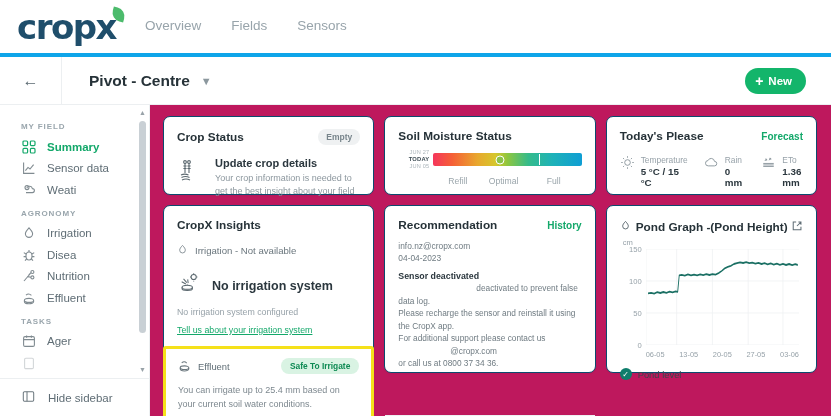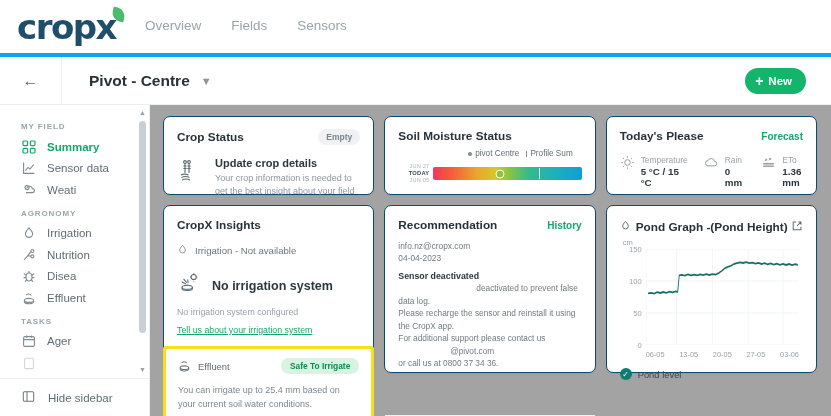--- a/index.html
+++ b/index.html
@@ -56,21 +56,21 @@
   .new-btn {
     margin-left: auto; margin-right: 25px;
     background: #13b56b; color: #fff;
     border-radius: 16px; height: 26px; padding: 0 14px 0 10px;
     display: flex; align-items: center; gap: 5px;
     font-size: 11.5px; font-weight: bold; cursor: pointer; border: none;
   }
   .plus { font-size: 14px; line-height: 1; }
 
   
-  .body { display: flex; height: 311px; background: #a3a3a3; }
+  .body { display: flex; height: 311px; background: #be185d; }
 
   
   .sidebar {
     width: 150px; background: #fff; position: relative;
     border-right: 1px solid #eceff1;
     display: flex; flex-direction: column;
   }
   .side-scroll {
     flex: 1; overflow: hidden; position: relative; padding-top: 9px;
   }
@@ -306,36 +306,36 @@
           <span class="ico">
             <svg width="14" height="14" viewBox="0 0 14 14" fill="none" stroke="#6b777e" stroke-width="1.1">
                 <path d="M7 1.8c2.4 2.6 3.6 4.3 3.6 6a3.6 3.6 0 1 1-7.2 0c0-1.7 1.2-3.4 3.6-6z"></path>
               </svg>
           </span>
           <span>Irrigation</span>
         </div>
         <div class="side-item">
           <span class="ico">
             <svg width="14" height="14" viewBox="0 0 14 14" fill="none" stroke="#6b777e" stroke-width="1.1">
+                <ellipse cx="7" cy="8" rx="3" ry="4"></ellipse>
+                <path d="M4 6 L1.8 4.6 M10 6 L12.2 4.6 M4 8.6H1.6 M10 8.6h2.4M4.6 11 L3 12.6M9.4 11 L11 12.6M7 4V2"></path>
+              </svg>
+          </span>
+          <span>Disea</span>
+        </div>
+        <div class="side-item">
+          <span class="ico">
+            <svg width="14" height="14" viewBox="0 0 14 14" fill="none" stroke="#6b777e" stroke-width="1.1">
                 <path d="M2 12 L8 5"></path>
                 <circle cx="10.4" cy="3" r="1.5"></circle>
                 <circle cx="10.4" cy="8.4" r="1.5"></circle>
                 <path d="M5.6 7.6 L9 8.2 M6.8 5.8 L9.1 3.6"></path>
               </svg>
           </span>
           <span>Nutrition</span>
-        </div>
-        <div class="side-item">
-          <span class="ico">
-            <svg width="14" height="14" viewBox="0 0 14 14" fill="none" stroke="#6b777e" stroke-width="1.1">
-                <ellipse cx="7" cy="8" rx="3" ry="4"></ellipse>
-                <path d="M4 6 L1.8 4.6 M10 6 L12.2 4.6 M4 8.6H1.6 M10 8.6h2.4M4.6 11 L3 12.6M9.4 11 L11 12.6M7 4V2"></path>
-              </svg>
-          </span>
-          <span>Disea</span>
         </div>
         <div class="side-item">
           <span class="ico">
             <svg width="14" height="14" viewBox="0 0 14 14" fill="none" stroke="#6b777e" stroke-width="1.1">
                 <path d="M4 4.2c2-1.8 4-1.2 5.4.2"></path>
                 <ellipse cx="7" cy="9.4" rx="4.6" ry="2"></ellipse>
                 <path d="M2.4 9.4v1.4c0 1.1 2 2 4.6 2s4.6-.9 4.6-2V9.4"></path>
               </svg>
           </span>
           <span>Effluent</span>
@@ -399,40 +399,35 @@
             <div class="crop-txt-title">Update crop details</div>
             <div class="crop-txt-sub">Your crop information is needed to get the best insight about your field</div>
           </div>
         </div>
       </div>
 
       <div class="card" style="height:79px">
         <div class="card-head" style="margin-bottom:6px">
           <span class="card-title">Soil Moisture Status</span>
         </div>
-        <div class="sm-markers">
-          <span class="sm-marker" style="left:24%">
-            <span class="dot-mark"></span>
-            <span>pivot Centre</span>
-          </span>
-          <span class="sm-marker" style="left:63%">
-            <span class="line-mark"></span>
-            <span>Profile Sum</span>
-          </span>
-        </div>
         <div class="sm-bar-row">
           <div class="sm-dates">
             <div>JUN 27</div>
             <div class="today">TODAY</div>
             <div>JUN 05</div>
           </div>
           <div class="sm-bar">
             <span class="sm-pivot"></span>
             <span class="sm-profile"></span>
           </div>
+        </div>
+        <div class="sm-legend">
+          <span style="width:32%">Refill</span>
+          <span style="width:30%">Optimal</span>
+          <span style="width:38%">Full</span>
         </div>
       </div>
 
       <div class="card" style="height:79px">
         <div class="card-head">
           <span class="card-title">Today's Please</span>
           <span class="link-green">Forecast</span>
         </div>
         <div class="w-row">
           <div class="w-item">
@@ -522,21 +517,21 @@
         <div class="card-head" style="margin-bottom:8px">
           <span class="card-title">Recommendation</span>
           <span class="link-green">History</span>
         </div>
         <div class="rec-meta">info.nz@cropx.com</div>
         <div class="rec-meta">04-04-2023</div>
         <div class="rec-bold">Sensor deactivated</div>
         <div class="rec-body">
           <span class="rec-gap"></span><span>deactivated to prevent false data log.</span><br>
           <span>Please recharge the sensor and reinstall it using the CropX app.</span><br>
-          <span>For additional support please contact us</span><span class="rec-gap2"></span><span>@pivot.com</span><br>
+          <span>For additional support please contact us</span><span class="rec-gap2"></span><span>@cropx.com</span><br>
           <span>or call us at 0800 37 34 36.</span>
         </div>
         <div class="rec-foot">
           
           
         </div>
       </div>
 
       <div class="card" style="height:168px">
         <div class="card-head" style="margin-bottom:4px">

